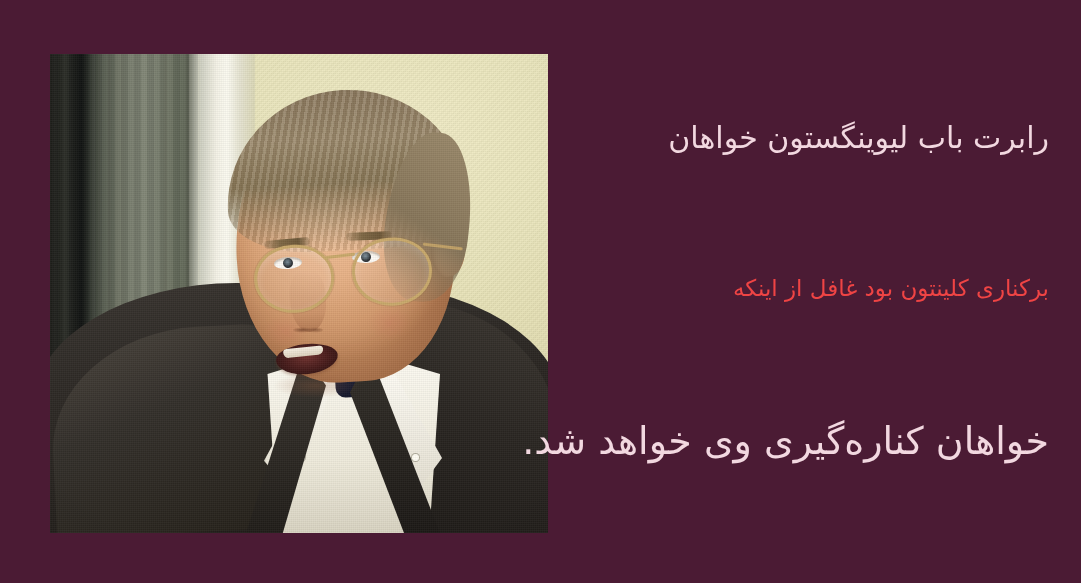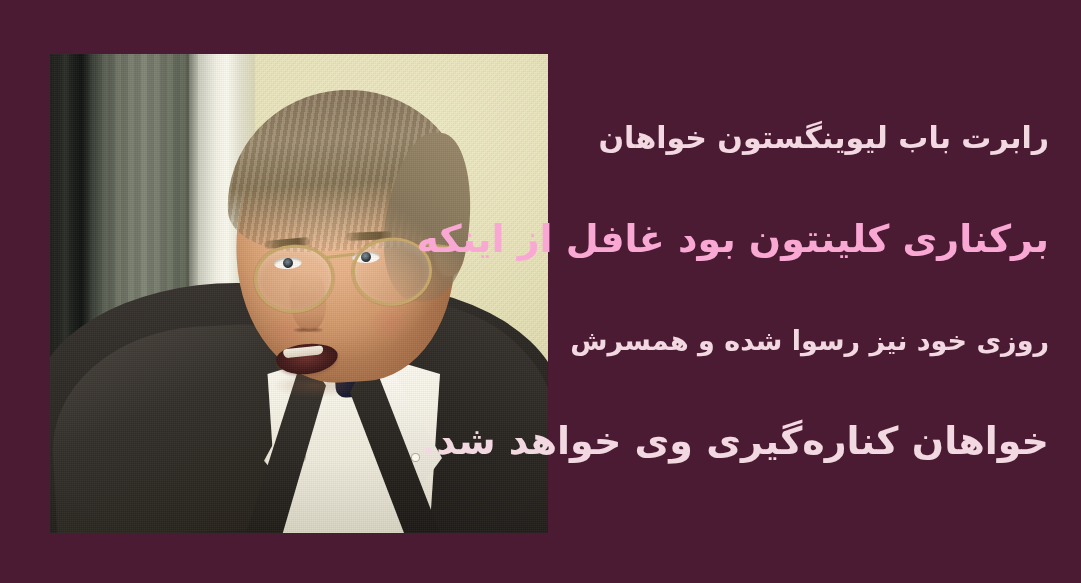--- a/index.html
+++ b/index.html
@@ -364,21 +364,21 @@
     height: 340px;
     display: flex;
     flex-direction: column;
     justify-content: space-between;
     text-align: right;
     direction: rtl;
   }
   .quote-line {
     color: #F2D8E0;
     font-family: "DejaVu Sans", "Liberation Sans", sans-serif;
-    font-weight: 700;
+    font-weight: 400;
     font-size: 30px;
     line-height: 1.05;
     letter-spacing: 0;
     white-space: nowrap;
     margin-left: 36px;
   }
 </style>
 </head>
 <body>
 
@@ -447,18 +447,17 @@
 
       </div>
 
       <div class="photo-grain"></div>
       <div class="photo-vignette"></div>
     </div>
   </div>
 
   <div class="quote" dir="rtl">
     <div class="quote-line" style="color: rgb(242, 216, 224);">رابرت باب لیوینگستون خواهان</div>
-    <div class="quote-line" style="color: #f9a8d4; font-size: 38px;">برکناری کلینتون بود غافل از اینکه</div>
-    <div class="quote-line" style="color: rgb(242, 216, 224); font-size: 27px;">روزی خود نیز رسوا شده و همسرش</div>
+    <div class="quote-line" style="color: #ef4444; font-size: 23px;">برکناری کلینتون بود غافل از اینکه</div>
     <div class="quote-line" style="color: rgb(242, 216, 224); font-size: 38px;">خواهان کناره‌گیری وی خواهد شد.</div>
   </div>
 
 </div>
 
 </body></html>

